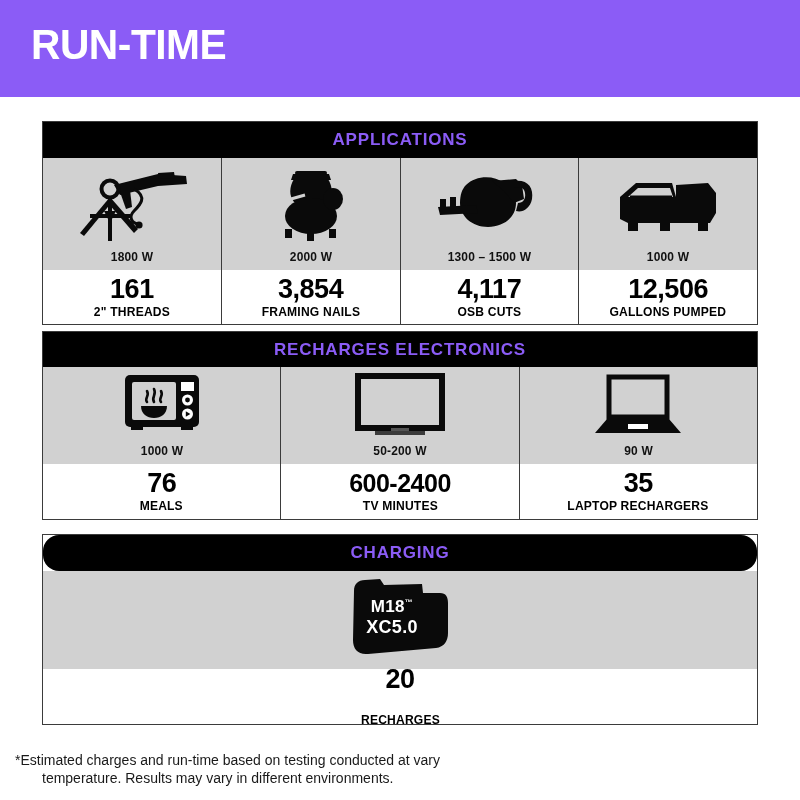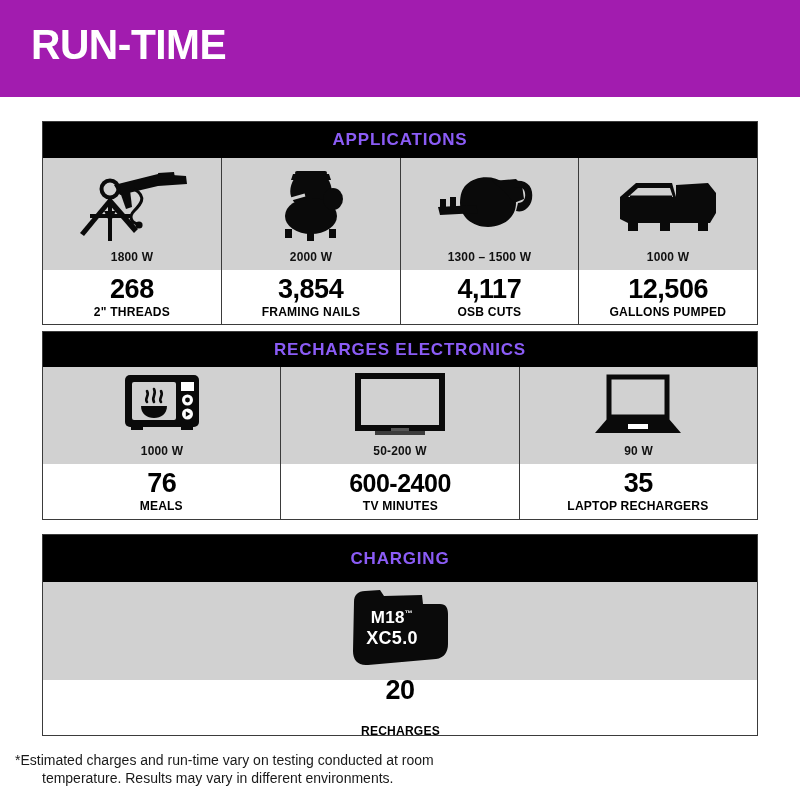--- a/index.html
+++ b/index.html
@@ -21,21 +21,21 @@
     background: #ffffff;
   }
 
   
   .banner {
     position: absolute;
     left: 0;
     top: 0;
     width: 800px;
     height: 97px;
-    background: #a21caf;
+    background: #8b5cf6;
     box-sizing: border-box;
   }
   .banner-title {
     position: absolute;
     left: 31px;
     top: 21px;
     font-size: 42px;
     font-weight: 700;
     letter-spacing: -0.5px;
     color: #ffffff;
@@ -136,21 +136,21 @@
   #panel-applications .panel-header { height: 36px; }
   #panel-applications .cell-top { height: 112px; }
   #panel-applications .cell-bottom { height: 54px; }
 
   #panel-electronics { top: 331px; }
   #panel-electronics .panel-header { height: 35px; }
   #panel-electronics .cell-top { height: 97px; }
   #panel-electronics .cell-bottom { height: 55px; }
 
   #panel-charging { top: 534px; }
-  #panel-charging .panel-header { height: 47px; }
+  #panel-charging .panel-header { height: 36px; border-radius: 16px; }
   #panel-charging .cell-top { height: 98px; }
   #panel-charging .cell-bottom { height: 55px; gap: 18px; }
 
   
   .footnote {
     position: absolute;
     left: 15px;
     top: 751px;
     width: 560px;
     font-size: 14px;
@@ -212,21 +212,21 @@
                 <path d="M30 44 L42 44 L36 56 Z"></path>
               </g>
 
               <path d="M60 22 C74 30 66 38 60 44 C54 50 58 56 64 57" fill="none" stroke="#0a0a0a" stroke-width="3"></path>
               <circle cx="65" cy="58" r="3.6" fill="#0a0a0a"></circle>
             </svg>
           </div>
           <div class="watt">1800 W</div>
         </div>
         <div class="cell-bottom">
-          <div class="bignum">268</div>
+          <div class="bignum">161</div>
           <div class="caption">2" THREADS</div>
         </div>
       </div>
 
       <div class="cell">
         <div class="cell-top">
           <div class="icon-wrap">
             <svg class="icon-svg" width="80" height="76" viewBox="0 0 80 76" aria-hidden="true">
               <g fill="#0a0a0a">
 
@@ -411,17 +411,17 @@
         <div class="cell-bottom">
           <div class="bignum">20</div>
           <div class="caption">RECHARGES</div>
         </div>
       </div>
 
     </div>
   </div>
 
   <div class="footnote">
-    <span>*Estimated charges and run-time vary on testing conducted at room</span>
+    <span>*Estimated charges and run-time based on testing conducted at vary</span>
     <span class="l2">temperature. Results may vary in different environments.</span>
   </div>
 
 </div>
 
 </body></html>

